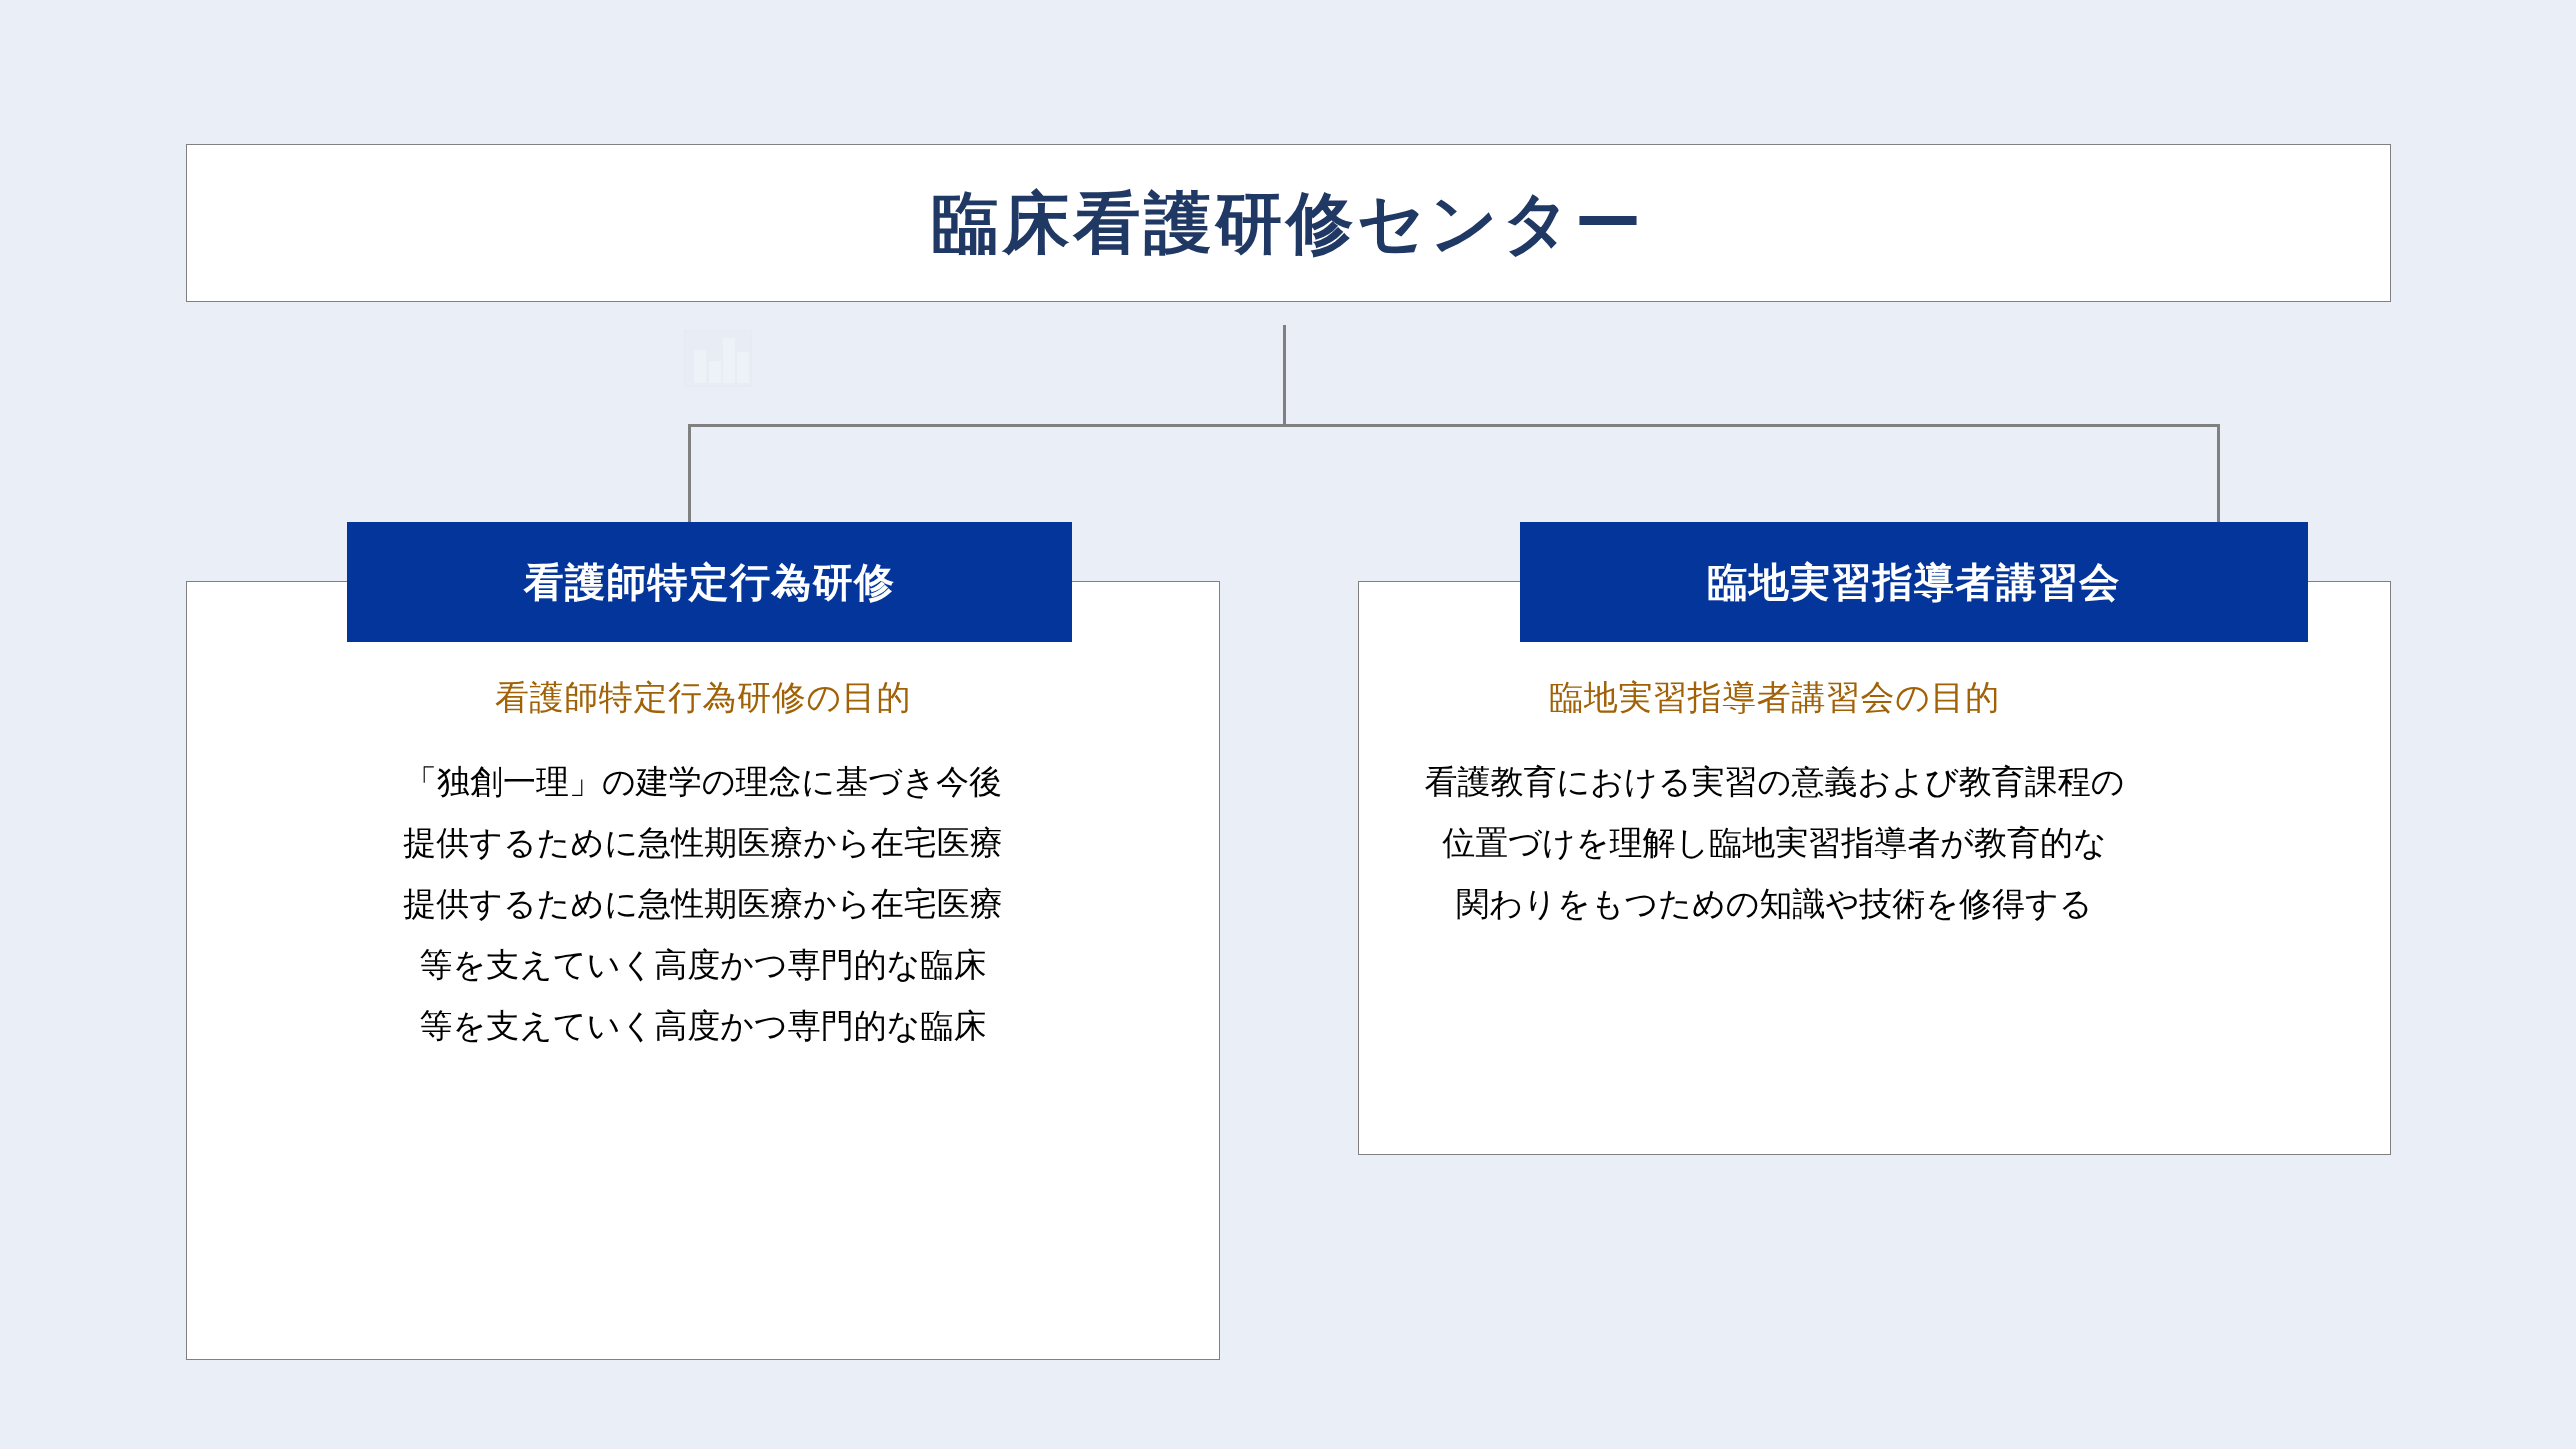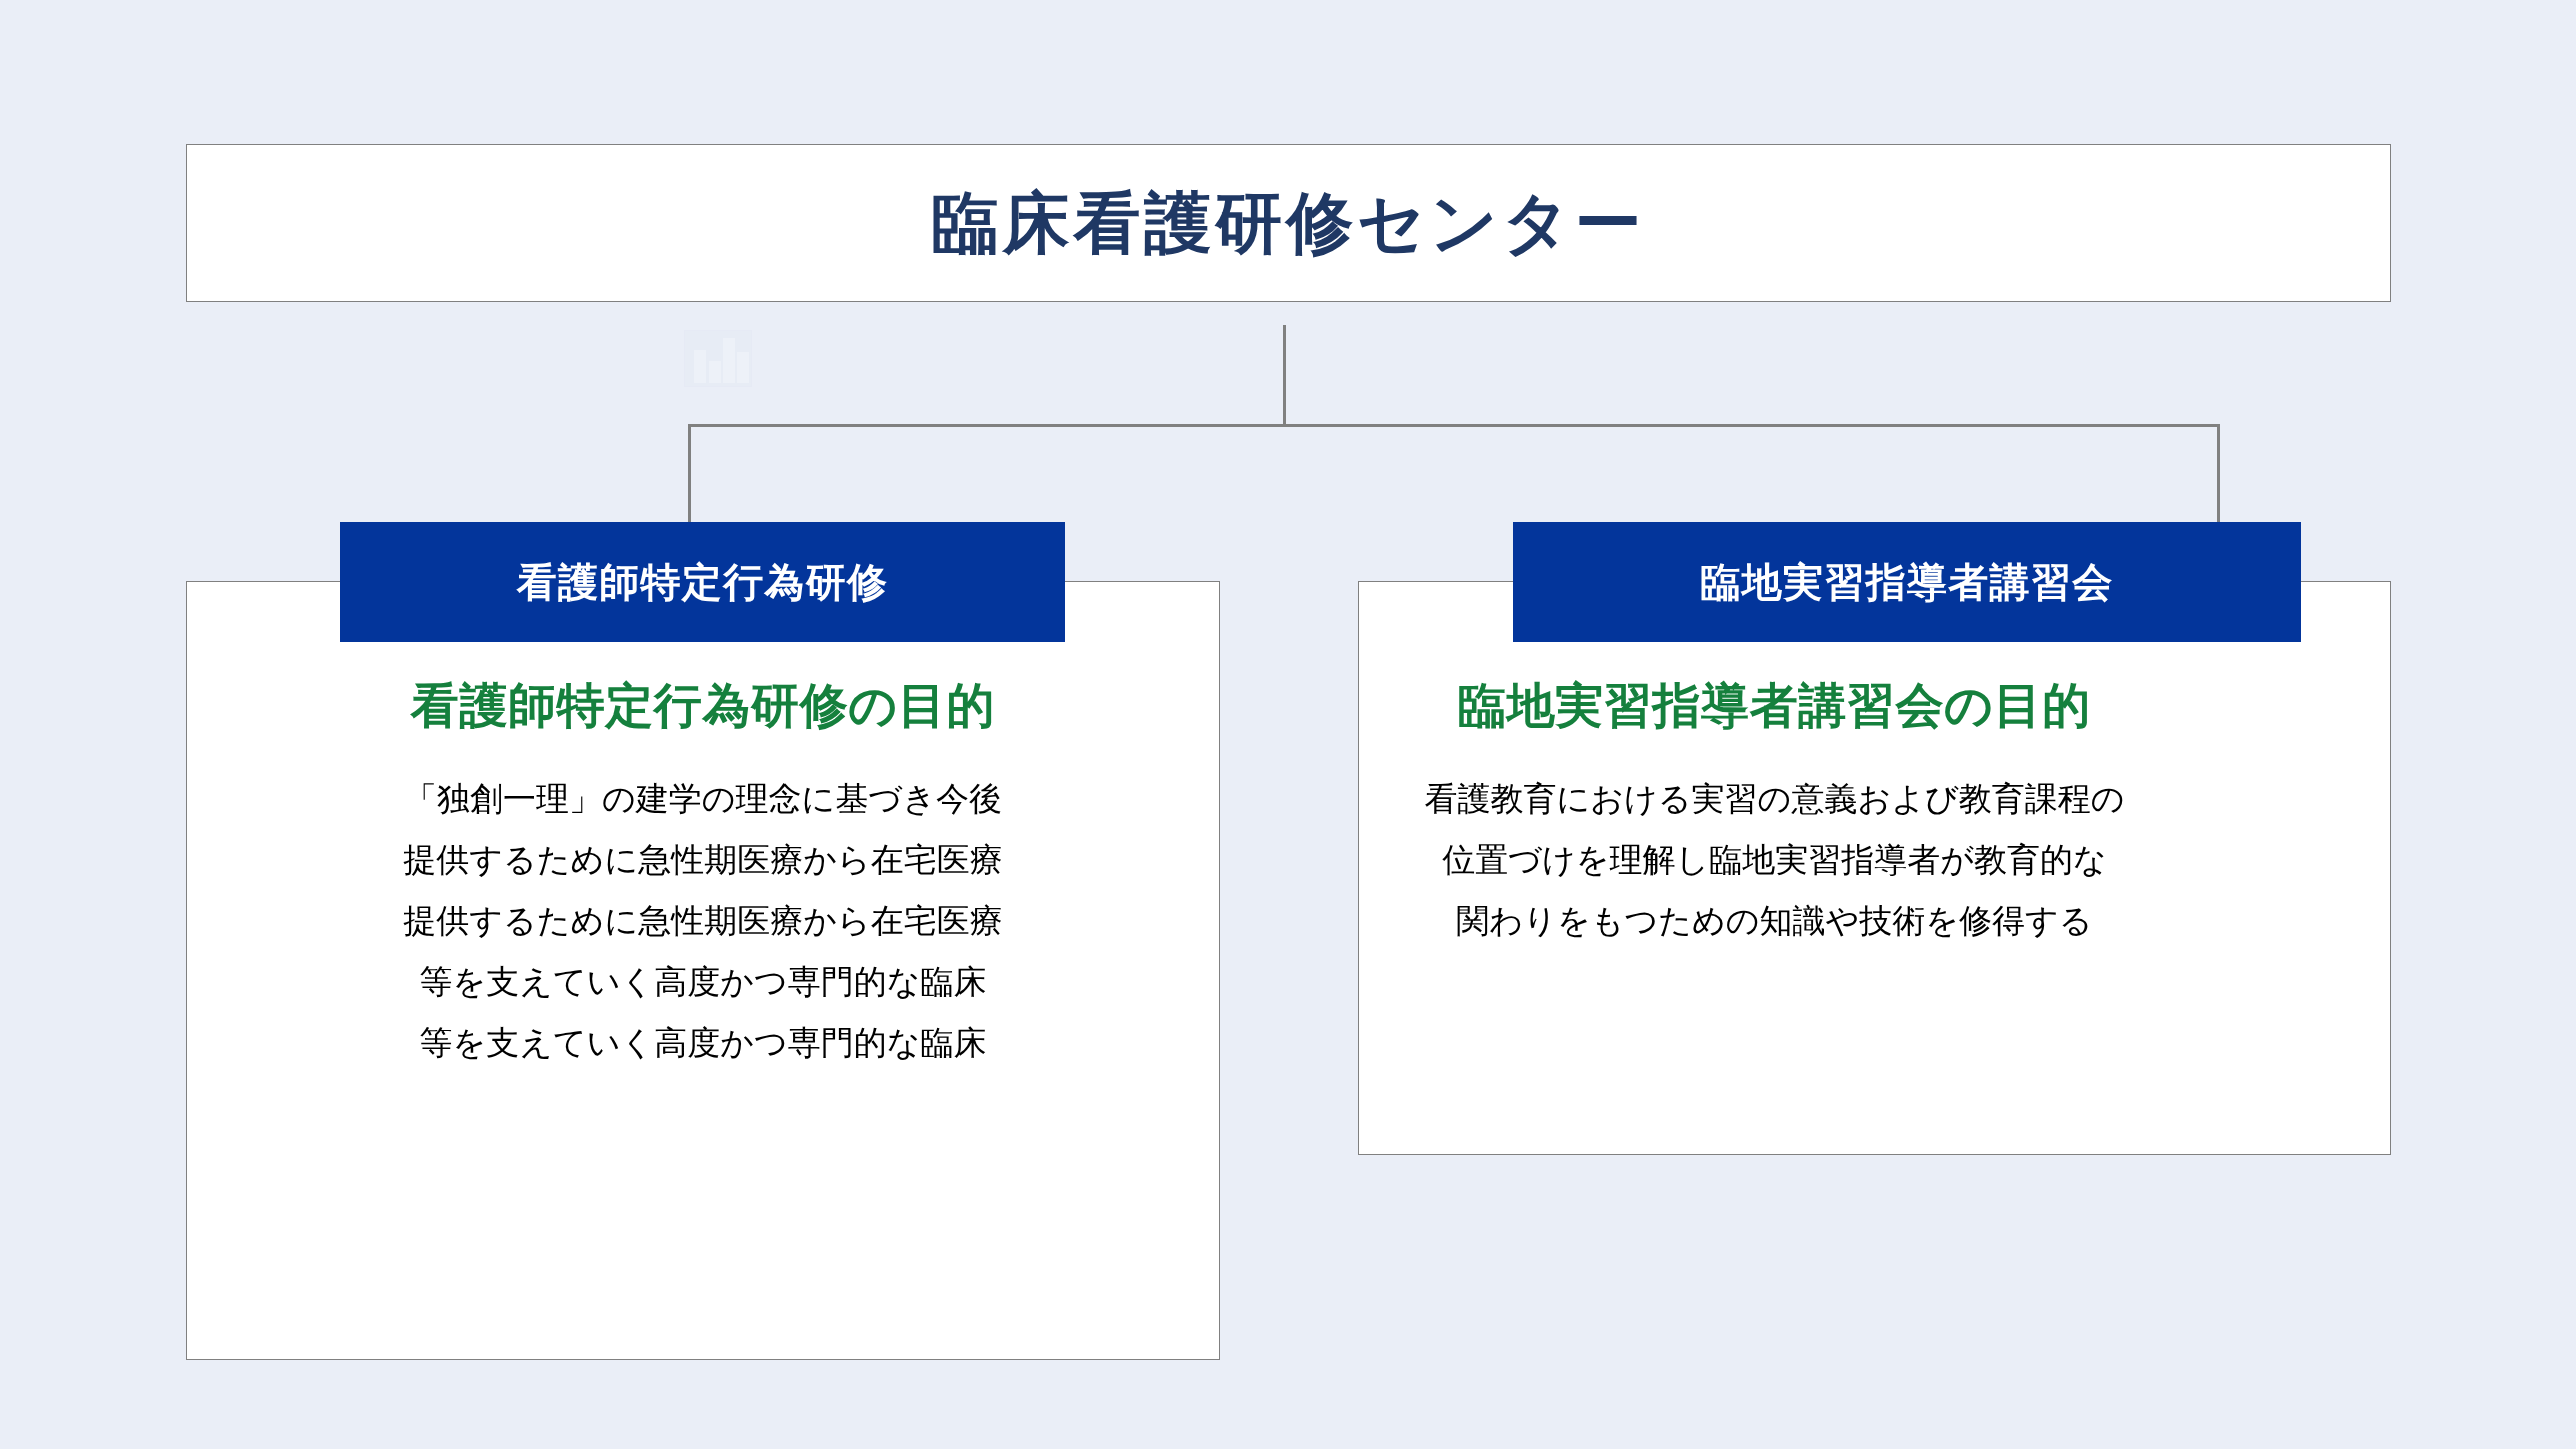--- a/index.html
+++ b/index.html
@@ -106,39 +106,40 @@
     box-sizing: border-box;
   }
   .branch-header {
     position: absolute;
     background: #03359b;
     box-sizing: border-box;
     display: flex;
     align-items: center;
     justify-content: center;
     z-index: 4;
+    margin-left: 7px;
   }
   .branch-header-label {
     font-size: 40px;
     font-weight: bold;
     color: #ffffff;
     letter-spacing: 1.3px;
     white-space: nowrap;
     line-height: 1;
   }
 
   .branch-inner {
     position: absolute;
     z-index: 5;
     text-align: center;
   }
   .branch-subtitle {
-    font-size: 48px;
-    font-weight: bold;
-    color: #15803d;
+    font-size: 34px;
+    font-weight: normal;
+    color: #a16207;
     line-height: 1.2;
     letter-spacing: 0.6px;
     white-space: nowrap;
   }
   .branch-para {
     font-size: 33px;
     font-weight: normal;
     color: #000000;
     line-height: 1.85;
     letter-spacing: 0px;

